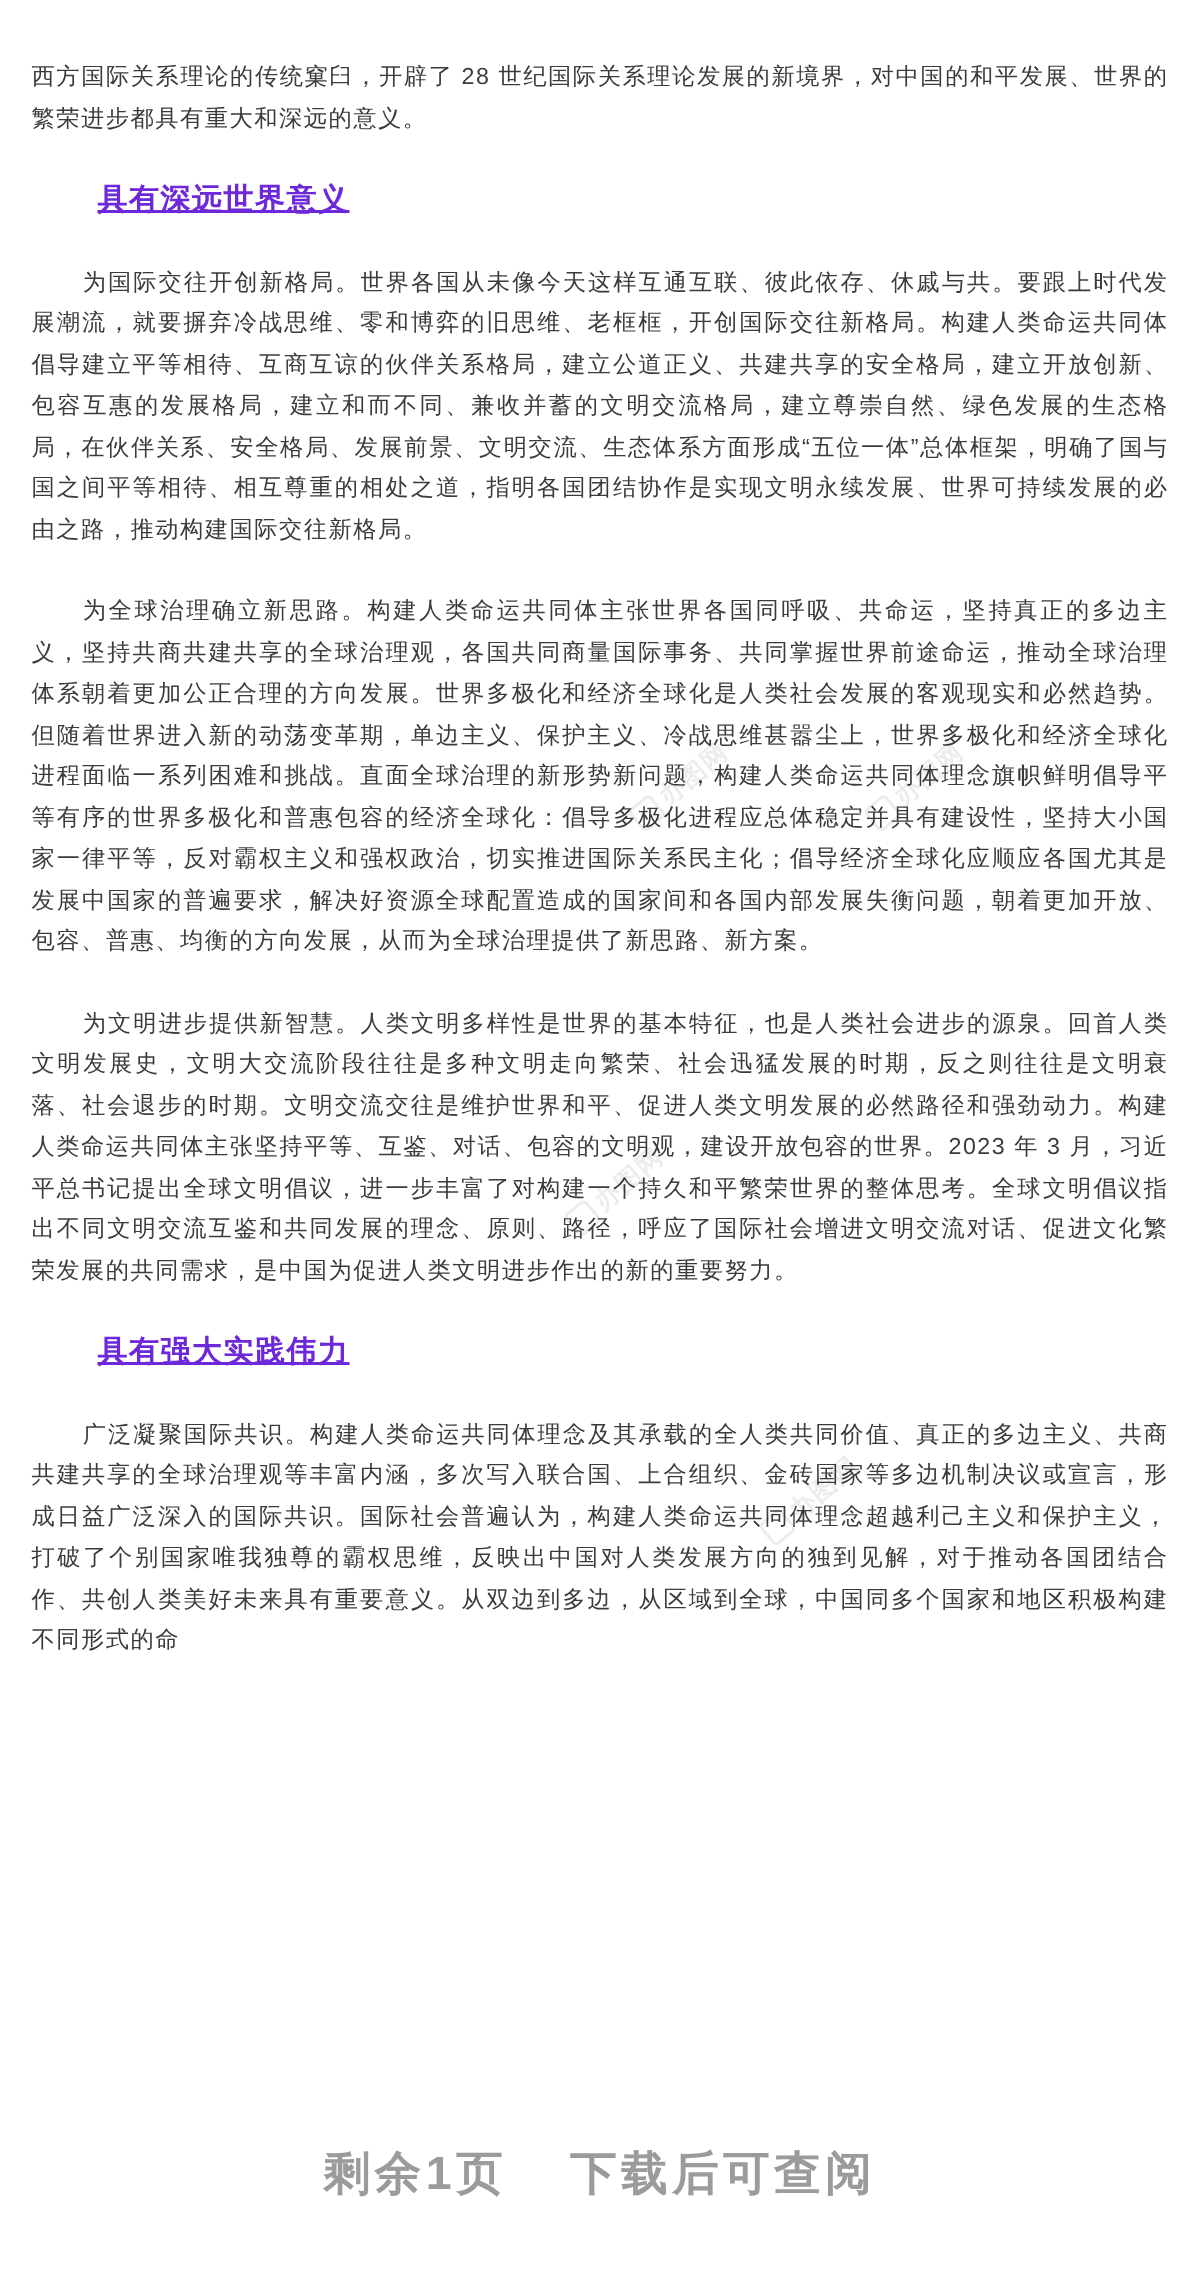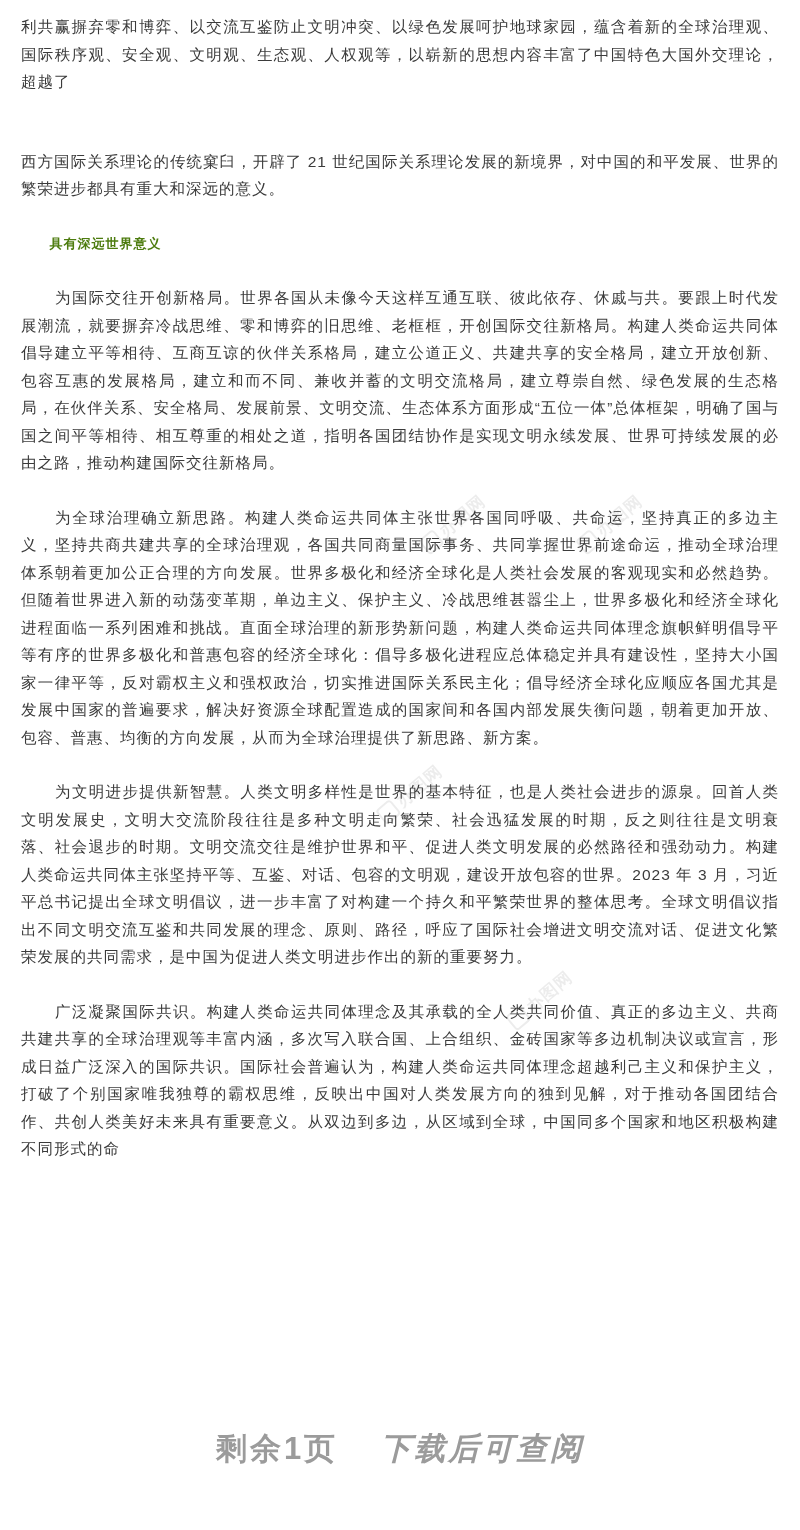--- a/index.html
+++ b/index.html
@@ -30,41 +30,41 @@
     text-indent: 2.2em;
   }
   .cont {
     text-indent: 0;
   }
   .gap-top {
     margin-top: 52px;
   }
   .heading {
     margin: 27px 0;
-    font-size: 13px;
+    font-size: 20px;
     font-weight: bold;
-    color: #4d7c0f;
+    color: #6d28d9;
     text-indent: 2.2em;
     letter-spacing: 1px;
+    text-decoration: underline;
   }
   .footer {
     position: absolute;
     top: 1428px;
     left: 0;
     width: 100%;
     text-align: center;
     color: #9b9b9b;
     font-size: 31px;
     font-weight: bold;
     letter-spacing: 3px;
     white-space: nowrap;
   }
   .footer .download {
     margin-left: 42px;
-    font-style: italic;
   }
   .wm {
     position: absolute;
     display: flex;
     align-items: center;
     gap: 4px;
     color: #000000;
     opacity: 0.07;
     transform: rotate(-40deg);
     font-size: 17px;
@@ -77,26 +77,26 @@
     height: 15px;
     border: 2px solid currentColor;
     border-radius: 4px;
     flex: 0 0 auto;
   }
 </style>
 </head>
 <body>
 
 <div class="content">
-  <p class="para cont">利共赢摒弃零和博弈、以交流互鉴防止文明冲突、以绿色发展呵护地球家园，蕴含着新的全球治理观、国际秩序观、安全观、文明观、生态观、人权观等，以崭新的思想内容丰富了中国特色大国外交理论，超越了</p>
-  <p class="para cont gap-top">西方国际关系理论的传统窠臼，开辟了 21 世纪国际关系理论发展的新境界，对中国的和平发展、世界的繁荣进步都具有重大和深远的意义。</p>
+  <p class="para cont gap-top">西方国际关系理论的传统窠臼，开辟了 28 世纪国际关系理论发展的新境界，对中国的和平发展、世界的繁荣进步都具有重大和深远的意义。</p>
   <h3 class="heading">具有深远世界意义</h3>
   <p class="para">为国际交往开创新格局。世界各国从未像今天这样互通互联、彼此依存、休戚与共。要跟上时代发展潮流，就要摒弃冷战思维、零和博弈的旧思维、老框框，开创国际交往新格局。构建人类命运共同体倡导建立平等相待、互商互谅的伙伴关系格局，建立公道正义、共建共享的安全格局，建立开放创新、包容互惠的发展格局，建立和而不同、兼收并蓄的文明交流格局，建立尊崇自然、绿色发展的生态格局，在伙伴关系、安全格局、发展前景、文明交流、生态体系方面形成“五位一体”总体框架，明确了国与国之间平等相待、相互尊重的相处之道，指明各国团结协作是实现文明永续发展、世界可持续发展的必由之路，推动构建国际交往新格局。</p>
   <p class="para">为全球治理确立新思路。构建人类命运共同体主张世界各国同呼吸、共命运，坚持真正的多边主义，坚持共商共建共享的全球治理观，各国共同商量国际事务、共同掌握世界前途命运，推动全球治理体系朝着更加公正合理的方向发展。世界多极化和经济全球化是人类社会发展的客观现实和必然趋势。但随着世界进入新的动荡变革期，单边主义、保护主义、冷战思维甚嚣尘上，世界多极化和经济全球化进程面临一系列困难和挑战。直面全球治理的新形势新问题，构建人类命运共同体理念旗帜鲜明倡导平等有序的世界多极化和普惠包容的经济全球化：倡导多极化进程应总体稳定并具有建设性，坚持大小国家一律平等，反对霸权主义和强权政治，切实推进国际关系民主化；倡导经济全球化应顺应各国尤其是发展中国家的普遍要求，解决好资源全球配置造成的国家间和各国内部发展失衡问题，朝着更加开放、包容、普惠、均衡的方向发展，从而为全球治理提供了新思路、新方案。</p>
   <p class="para">为文明进步提供新智慧。人类文明多样性是世界的基本特征，也是人类社会进步的源泉。回首人类文明发展史，文明大交流阶段往往是多种文明走向繁荣、社会迅猛发展的时期，反之则往往是文明衰落、社会退步的时期。文明交流交往是维护世界和平、促进人类文明发展的必然路径和强劲动力。构建人类命运共同体主张坚持平等、互鉴、对话、包容的文明观，建设开放包容的世界。2023 年 3 月，习近平总书记提出全球文明倡议，进一步丰富了对构建一个持久和平繁荣世界的整体思考。全球文明倡议指出不同文明交流互鉴和共同发展的理念、原则、路径，呼应了国际社会增进文明交流对话、促进文化繁荣发展的共同需求，是中国为促进人类文明进步作出的新的重要努力。</p>
+  <h3 class="heading">具有强大实践伟力</h3>
   <p class="para">广泛凝聚国际共识。构建人类命运共同体理念及其承载的全人类共同价值、真正的多边主义、共商共建共享的全球治理观等丰富内涵，多次写入联合国、上合组织、金砖国家等多边机制决议或宣言，形成日益广泛深入的国际共识。国际社会普遍认为，构建人类命运共同体理念超越利己主义和保护主义，打破了个别国家唯我独尊的霸权思维，反映出中国对人类发展方向的独到见解，对于推动各国团结合作、共创人类美好未来具有重要意义。从双边到多边，从区域到全球，中国同多个国家和地区积极构建不同形式的命</p>
 </div>
 
 <div class="wm" style="left:415px; top:512px;">
   <span class="wm-icon"></span>
   <span>办图网</span>
 </div>
 <div class="wm" style="left:572px; top:512px;">
   <span class="wm-icon"></span>
   <span>办图网</span>

